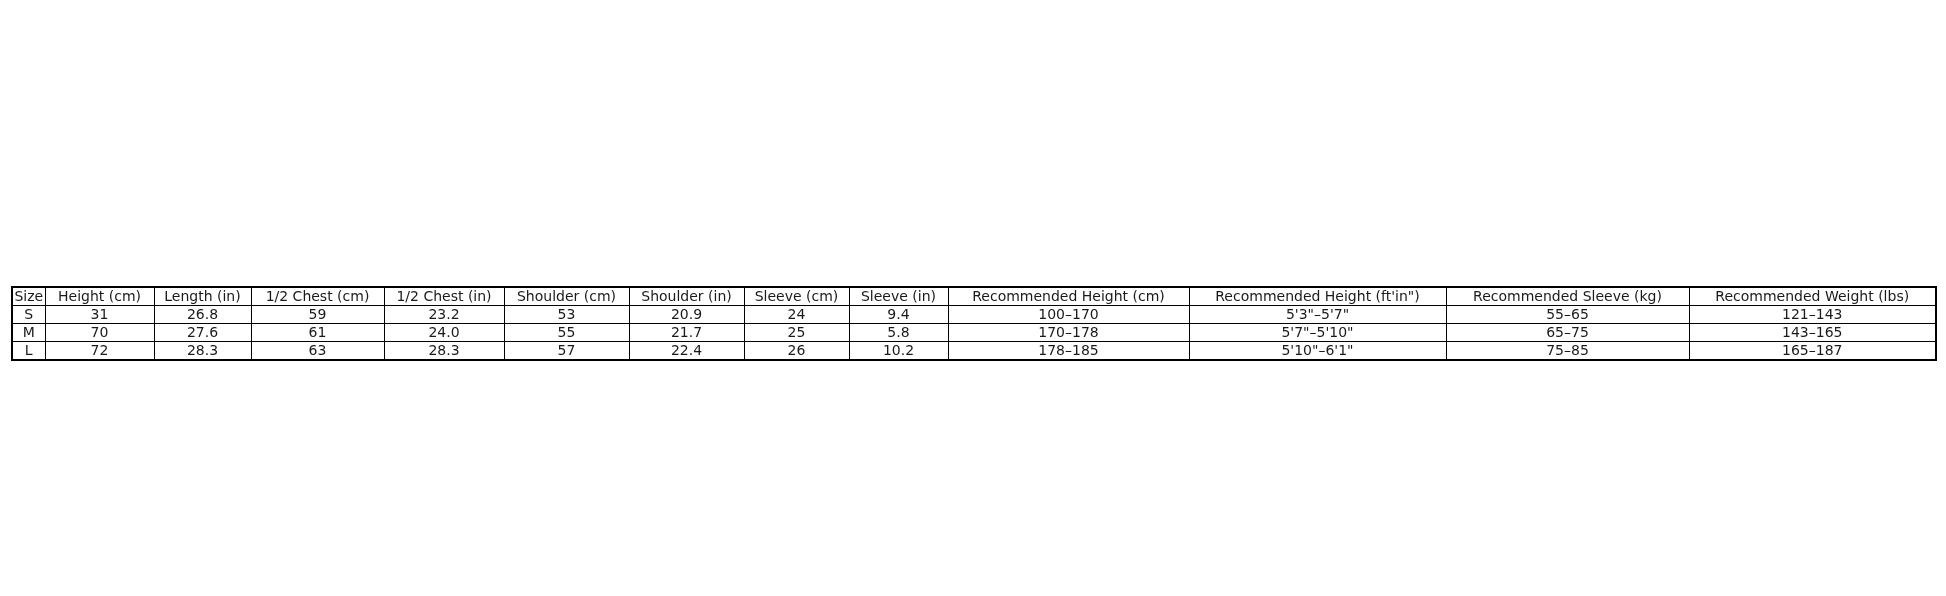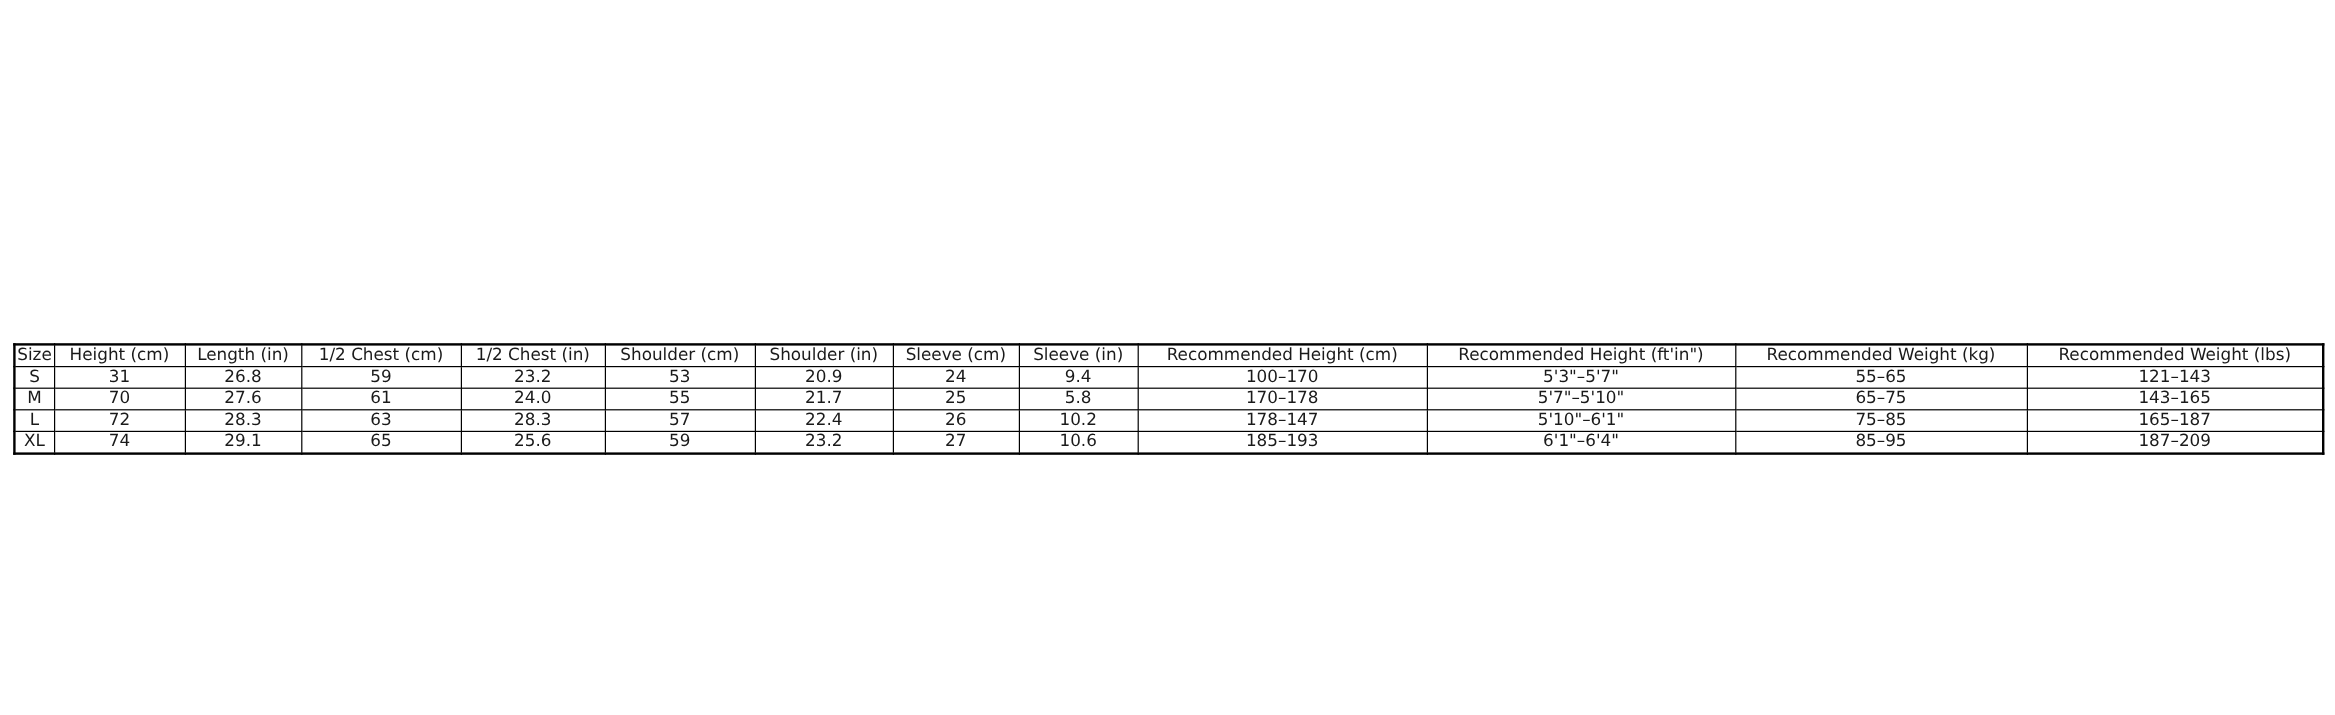--- a/index.html
+++ b/index.html
@@ -69,21 +69,21 @@
             <th>Height (cm)</th>
             <th>Length (in)</th>
             <th>1/2 Chest (cm)</th>
             <th>1/2 Chest (in)</th>
             <th>Shoulder (cm)</th>
             <th>Shoulder (in)</th>
             <th>Sleeve (cm)</th>
             <th>Sleeve (in)</th>
             <th>Recommended Height (cm)</th>
             <th>Recommended Height (ft'in")</th>
-            <th>Recommended Weight (kg)</th>
+            <th>Recommended Sleeve (kg)</th>
             <th>Recommended Weight (lbs)</th>
           </tr>
       </thead>
       <tbody>
           <tr>
             <td>S</td>
             <td>31</td>
             <td>26.8</td>
             <td>59</td>
             <td>23.2</td>
@@ -114,36 +114,21 @@
           <tr>
             <td>L</td>
             <td>72</td>
             <td>28.3</td>
             <td>63</td>
             <td>28.3</td>
             <td>57</td>
             <td>22.4</td>
             <td>26</td>
             <td>10.2</td>
-            <td>178–147</td>
+            <td>178–185</td>
             <td>5'10"–6'1"</td>
             <td>75–85</td>
             <td>165–187</td>
-          </tr>
-          <tr>
-            <td>XL</td>
-            <td>74</td>
-            <td>29.1</td>
-            <td>65</td>
-            <td>25.6</td>
-            <td>59</td>
-            <td>23.2</td>
-            <td>27</td>
-            <td>10.6</td>
-            <td>185–193</td>
-            <td>6'1"–6'4"</td>
-            <td>85–95</td>
-            <td>187–209</td>
           </tr>
         </tbody>
     </table>
   </div>
 </div>
 
 </body></html>

